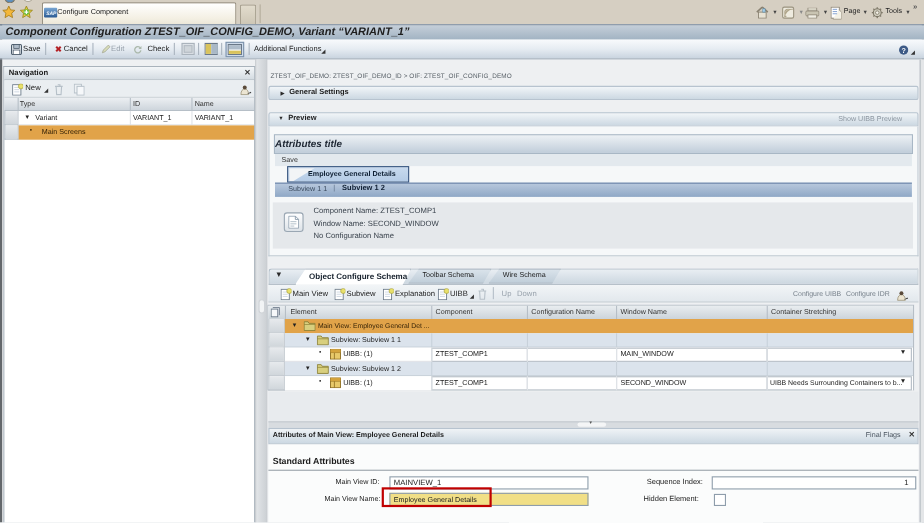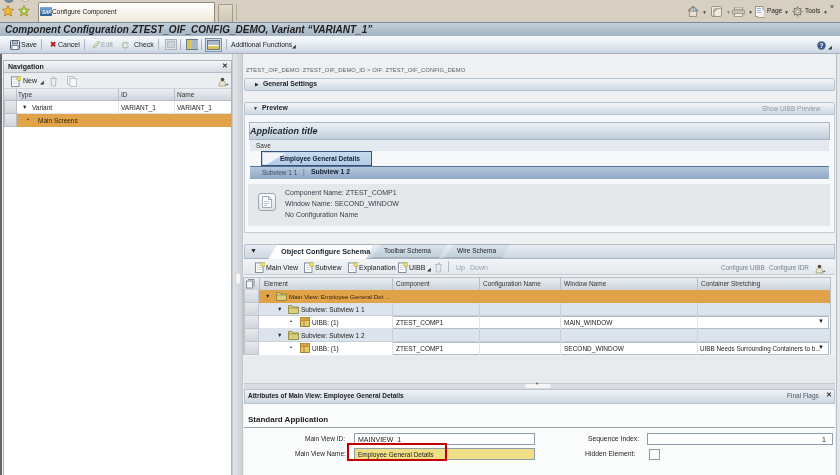--- a/index.html
+++ b/index.html
@@ -172,21 +172,21 @@
 <span style="left:255px;top:81px;font-size:5px;color:#2b2b2b;">▶</span>
 <span class="nw" style="left:263px;top:80px;font-size:6.8px;font-weight:bold;color:#1c1c1c;">General Settings</span>
 
 <div style="left:244px;top:102px;width:591px;height:13px;background:linear-gradient(#f1f5f8,#ccd8e2);border:1px solid #b7c3cf;border-radius:2px 2px 0 0;"></div>
 <span style="left:253px;top:105px;font-size:5px;color:#2b2b2b;">▼</span>
 <span class="nw" style="left:262px;top:104px;font-size:6.8px;font-weight:bold;color:#1c1c1c;">Preview</span>
 <span class="nw" style="left:762px;top:105px;font-size:6.5px;color:#8d97a1;">Show UIBB Preview</span>
 
 <div style="left:244px;top:115px;width:591px;height:118px;background:#f6f8f9;border:1px solid #c2ccd4;border-top:none;"></div>
 <div style="left:249px;top:122px;width:581px;height:18px;background:linear-gradient(#edf1f4,#c0cdda);border:1px solid #a8b7c5;"></div>
-<span class="nw" style="left:250px;top:126px;font-size:9px;font-weight:bold;font-style:italic;color:#1b2430;">Application title</span>
+<span class="nw" style="left:250px;top:126px;font-size:9px;font-weight:bold;font-style:italic;color:#1b2430;">Attributes title</span>
 <div style="left:250px;top:140px;width:579px;height:11px;background:#e3e9ee;"></div>
 <span class="nw" style="left:256px;top:142px;font-size:6.5px;color:#333;">Save</span>
 
 <div style="left:261px;top:151px;width:111px;height:15px;background:linear-gradient(#c8daee,#b4cbe6);border:1.5px solid #33527d;"></div>
 <div style="left:263px;top:152px;width:0;height:0;border-bottom:13px solid transparent;border-left:0px;border-top:0;"></div>
 <div style="left:262.5px;top:152.5px;width:24px;height:12px;background:#f2f4f6;clip-path:polygon(0 0, 100% 0, 18% 100%, 0 100%);"></div>
 <span class="nw" style="left:280px;top:155px;font-size:6.5px;font-weight:bold;color:#0e1f33;">Employee General Details</span>
 
 <div style="left:250px;top:166px;width:579px;height:13px;background:linear-gradient(#b7c7dc,#8fa8c6);border-top:1px solid #54719d;"></div>
 <span class="nw" style="left:262px;top:169px;font-size:6.5px;color:#3a4a5e;">Subview 1 1</span>
@@ -353,21 +353,21 @@
 
 <div style="left:244px;top:383px;width:591px;height:6px;background:#d8dce0;border-top:1px solid #c3c9cf;"></div>
 <div style="left:525px;top:384px;width:26px;height:4px;background:#f4f5f6;border-radius:2px;"></div>
 <span style="left:535px;top:381px;font-size:4px;color:#555;">▼</span>
 
 <div style="left:244px;top:389px;width:591px;height:15px;background:linear-gradient(#eff3f6,#ccd8e2);border:1px solid #b7c3cf;"></div>
 <span class="nw" style="left:248px;top:392px;font-size:6.5px;font-weight:bold;color:#1c1c1c;">Attributes of Main View: Employee General Details</span>
 <span class="nw" style="left:787px;top:392px;font-size:6.5px;color:#4b5560;">Final Flags</span>
 <span style="left:826px;top:391px;font-size:7px;font-weight:bold;color:#333;">✕</span>
 <div style="left:244px;top:404px;width:591px;height:71px;background:#fbfcfc;"></div>
-<span class="nw" style="left:248px;top:415px;font-size:8px;font-weight:bold;color:#1c1c1c;">Standard Application</span>
+<span class="nw" style="left:248px;top:415px;font-size:8px;font-weight:bold;color:#1c1c1c;">Standard Attributes</span>
 <div style="left:244px;top:427px;width:591px;height:1px;background:#9aa2aa;"></div>
 <span class="nw" style="left:305px;top:435px;font-size:6.5px;color:#222;">Main View ID:</span>
 <div style="left:354px;top:433px;width:181px;height:12px;background:#fff;border:1px solid #8e9dab;"></div>
 <span class="nw t7" style="left:358px;top:436px;">MAINVIEW_1</span>
 <span class="nw" style="left:295px;top:450px;font-size:6.5px;color:#222;">Main View Name:</span>
 <div style="left:354px;top:448px;width:181px;height:12px;background:#f1df86;border:1px solid #8e9dab;"></div>
 <span class="nw t65" style="left:358px;top:451px;">Employee General Details</span>
 <div style="left:347px;top:443px;width:100px;height:18px;border:2px solid #c00000;"></div>
 <span class="nw" style="left:588px;top:435px;font-size:6.8px;color:#222;">Sequence Index:</span>
 <div style="left:647px;top:433px;width:186px;height:12px;background:#fff;border:1px solid #8e9dab;"></div>

